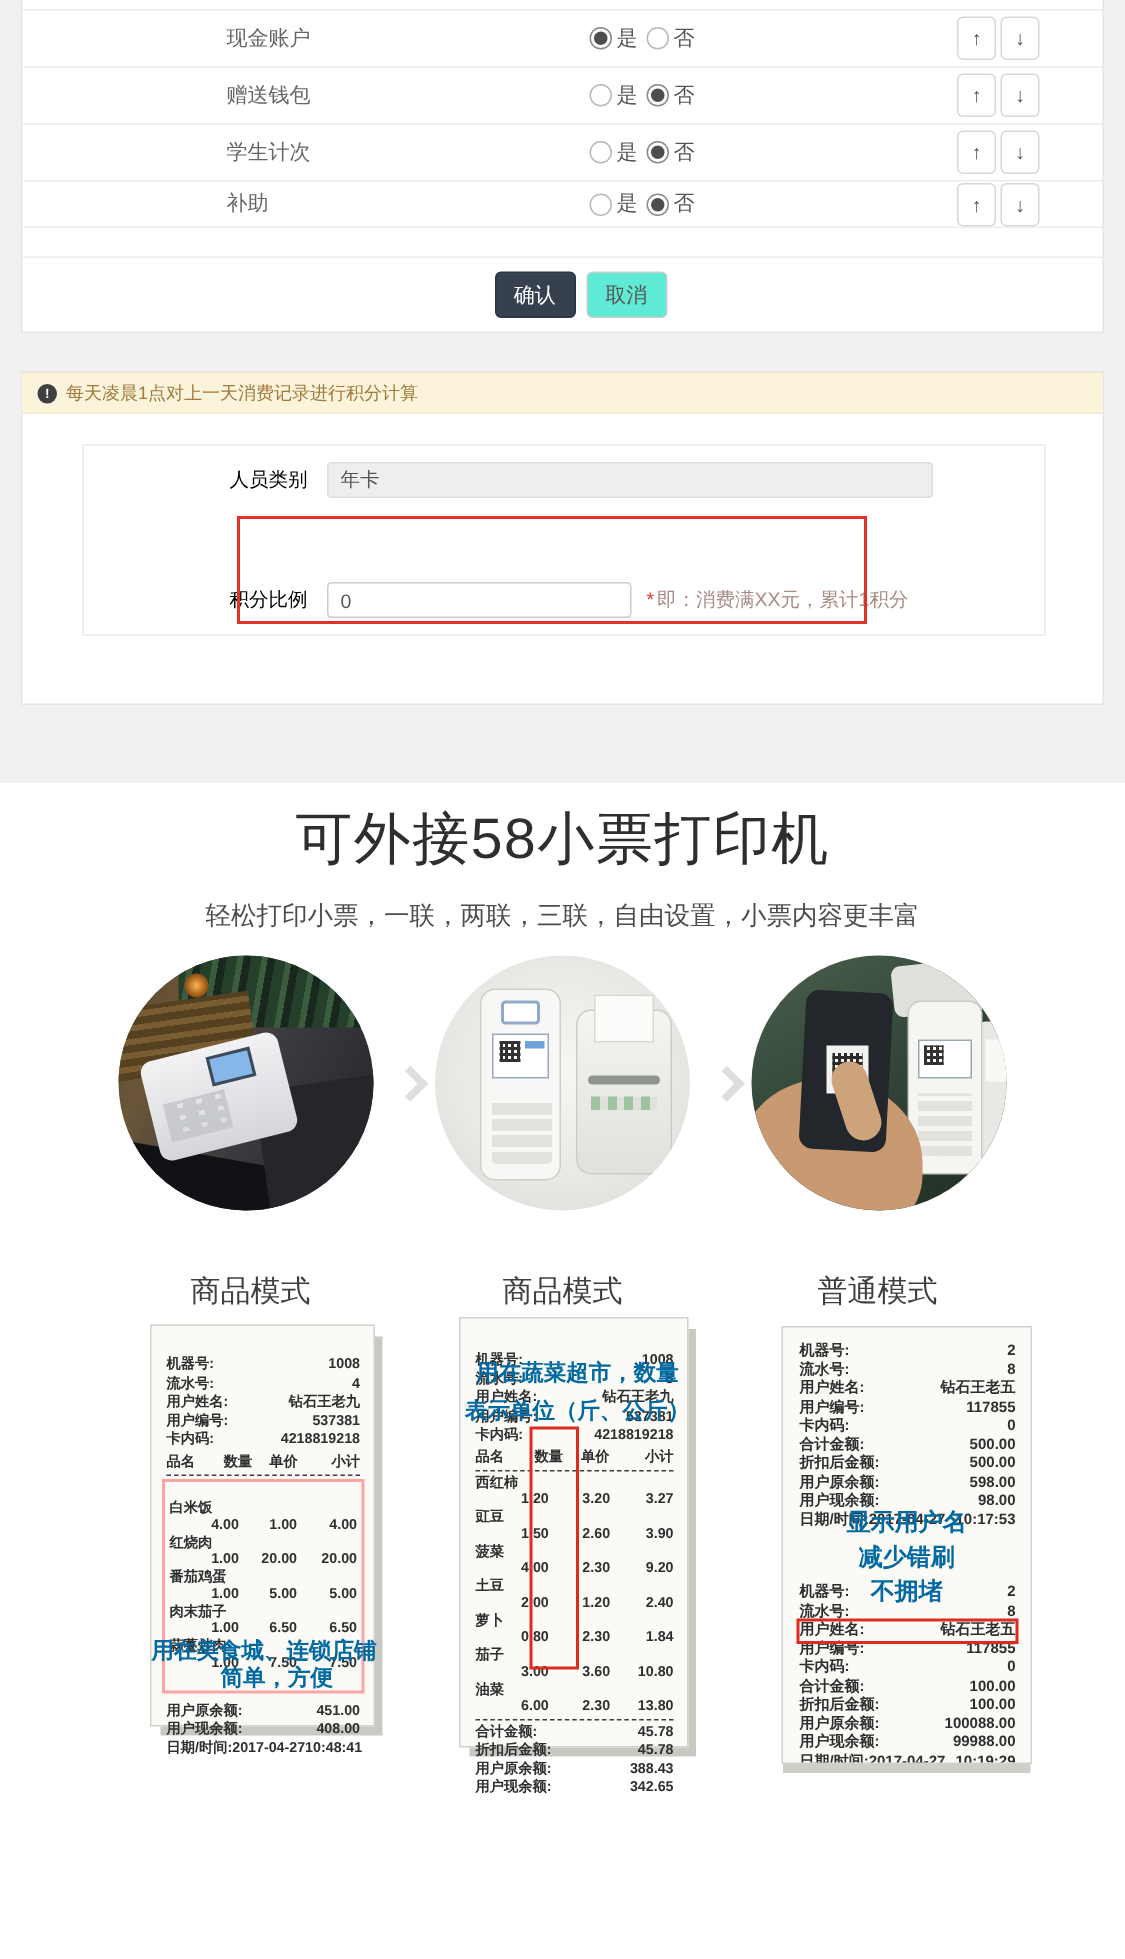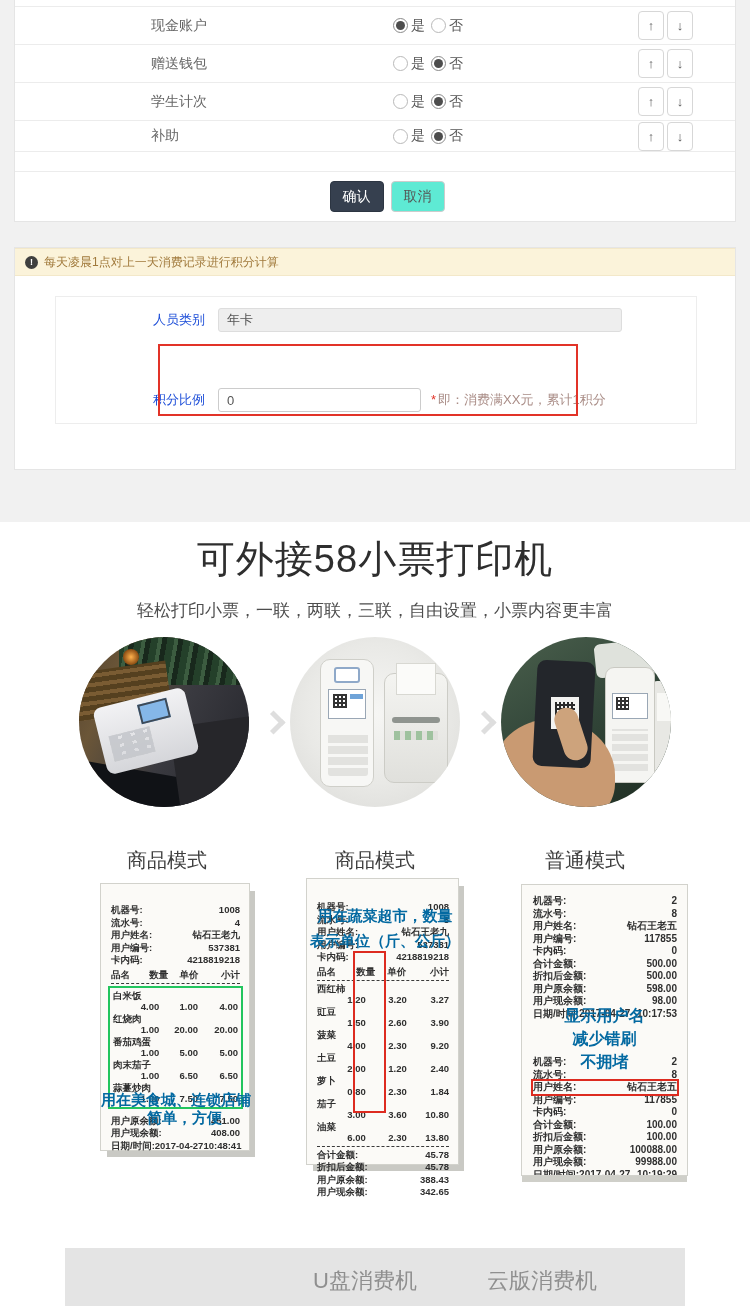--- a/index.html
+++ b/index.html
@@ -28,21 +28,21 @@
 
   
   .panel2{left:14px;top:247px;width:722px;height:223px;}
   .p2-title{height:34px;line-height:36px;text-align:center;font-size:15px;color:#8a8a8a;}
   .notice{height:28px;background:#fbf3da;border-top:1px solid #f3e8c9;border-bottom:1px solid #f3e8c9;display:flex;align-items:center;padding-left:10px;font-size:12px;color:#a0793b;}
   .info-icon{display:inline-flex;align-items:center;justify-content:center;width:13px;height:13px;border-radius:50%;background:#3f3f3f;color:#fff;font-size:9px;font-weight:bold;margin-right:6px;flex:0 0 13px;}
   .p2-form{position:relative;height:160px;}
   .inner-box{position:absolute;left:40px;top:20px;width:642px;height:128px;border:1px solid #ededed;}
   .red-box{position:absolute;left:143px;top:68px;width:420px;height:72px;border:2px solid #e23328;pointer-events:none;z-index:3;}
   .f-row{position:absolute;left:0;width:100%;display:flex;align-items:center;}
-  .f-row .f-label{flex:0 0 190px;text-align:right;font-size:13px;color:#1d4ed8;}
+  .f-row .f-label{flex:0 0 190px;text-align:right;font-size:13px;color:#000000;}
   .f-input{height:24px;border:1px solid #ccc;border-radius:3px;font-size:13px;color:#555;padding:0 8px;margin-left:13px;background:#fff;}
   .f-input:disabled,.f-input.dis{background:#eee;border-color:#ddd;color:#555;}
   .f-input.focus{border-color:#eea236;box-shadow:0 0 4px rgba(238,162,70,.5);}
   .caret{position:absolute;left:242px;top:4px;width:1px;height:16px;background:#333;}
   .hint{margin-left:10px;font-size:13px;color:#a98c86;}
   .hint .star{color:#e23328;margin-right:2px;}
 
   
   .mk-title{position:absolute;top:534px;left:0;width:750px;text-align:center;font-size:38px;color:#2e2e2e;letter-spacing:1px;}
   .mk-sub{position:absolute;top:599px;left:0;width:750px;text-align:center;font-size:17px;color:#4d4d4d;}
@@ -96,21 +96,21 @@
   .rc1{left:100px;top:883px;width:150px;height:268px;padding:20px 9px 4px 10px;font-size:9.5px;box-shadow:6px 7px 0 -1px #c9c9c4;}
   .rc2{left:306px;top:878px;width:153px;height:287px;padding:22px 9px 4px 10px;font-size:9.5px;box-shadow:6px 7px 0 -1px #c9c9c4;}
   .rc3{left:521px;top:884px;width:167px;height:292px;padding:10px 10px 4px 11px;font-size:10px;box-shadow:0 7px 0 -1px #cfcfc9;overflow:hidden;}
   .r-line{display:flex;justify-content:space-between;line-height:12.5px;white-space:nowrap;}
   .r-cols{display:flex;line-height:13px;margin-top:1px;}
   .r-cols .c1{width:26%;} .r-cols .c2{width:22%;text-align:center;} .r-cols .c3{width:25%;text-align:center;} .r-cols .c4{flex:1;text-align:right;}
   .dash{border-top:1px dashed #3a3a3a;margin:2px 0;}
   .r-item .r-iname{line-height:11.5px;text-align:left;}
   .r-item .r-nums{display:flex;line-height:11.5px;}
   .r-nums .q{width:37%;text-align:right;} .r-nums .p{width:31%;text-align:right;} .r-nums .s{flex:1;text-align:right;}
-  .items-box{border:2px solid #22c55e;margin:1px -3px 0 -3px;padding:2px 3px;}
+  .items-box{border:2px solid #fca5a5;margin:1px -3px 0 -3px;padding:12px 3px;}
   .r-ann{position:absolute;color:#0369a1;font-weight:bold;white-space:nowrap;z-index:4;}
   .rc1 .ann1{left:-4px;top:207px;width:158px;text-align:center;font-size:15px;}
   .rc1 .ann2{left:46px;top:225px;font-size:15px;}
   .rc2 .ann-top{left:-18px;top:24px;width:192px;text-align:center;font-size:15px;line-height:25px;}
   .rc2 .colbox{position:absolute;left:46px;top:72px;width:33px;height:162px;border:2px solid #dd2b20;z-index:3;}
   .rc3 .ann-mid{left:0;top:119px;width:100%;text-align:center;font-size:16px;line-height:23px;}
   .r-sec2{margin-top:36px;}
   .r-line.hl{outline:2px solid #dd2b20;outline-offset:0;}
 
   
@@ -553,17 +553,13 @@
           <span>用户现余额:</span>
           <span>99988.00</span>
         </div>
         <div class="r-line">
           <span>日期/时间:2017-04-27</span>
           <span>10:19:29</span>
         </div>
       </div>
   </div>
 
-  <div class="bottom-bar">
-    <span class="b-tab b-tab1">U盘消费机</span>
-    <span class="b-tab b-tab2">云版消费机</span>
-  </div>
 </div>
 
 </body></html>

